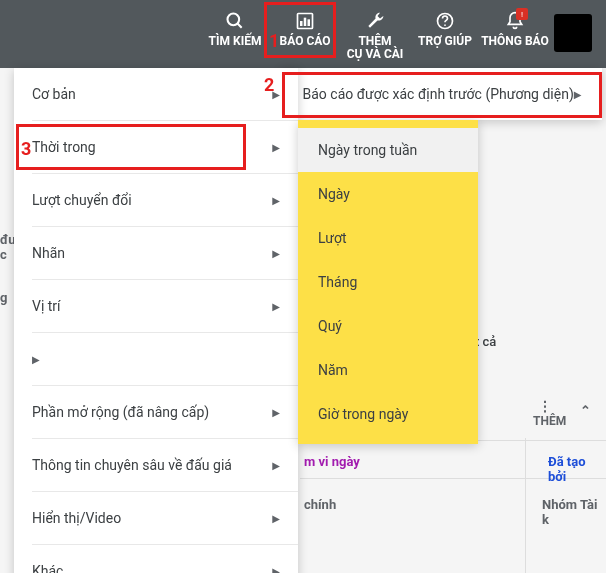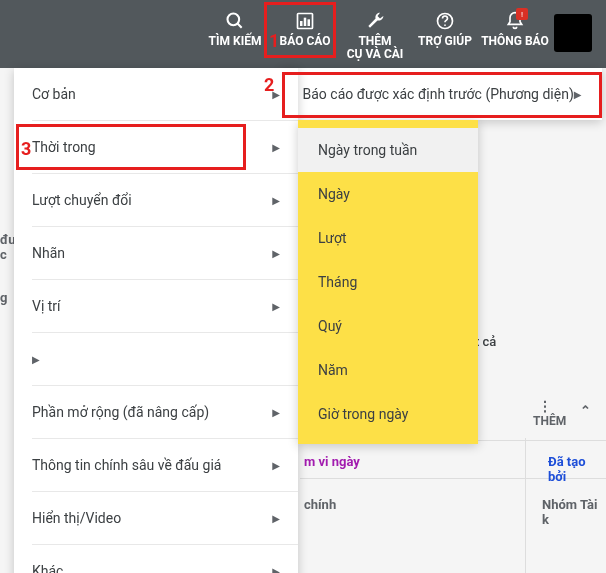--- a/index.html
+++ b/index.html
@@ -122,21 +122,21 @@
   <div class="menu-item">
       <span class="chevron">▶</span>
     </div>
   <div class="menu-divider"></div>
   <div class="menu-item">
       <span>Phần mở rộng (đã nâng cấp)</span>
       <span class="chevron">▶</span>
     </div>
   <div class="menu-divider"></div>
   <div class="menu-item">
-      <span>Thông tin chính sâu về đấu giá</span>
+      <span>Thông tin chuyên sâu về đấu giá</span>
       <span class="chevron">▶</span>
     </div>
   <div class="menu-divider"></div>
   <div class="menu-item">
       <span>Hiển thị/Video</span>
       <span class="chevron">▶</span>
     </div>
   <div class="menu-divider"></div>
   <div class="menu-item">
       <span>Khác</span>

